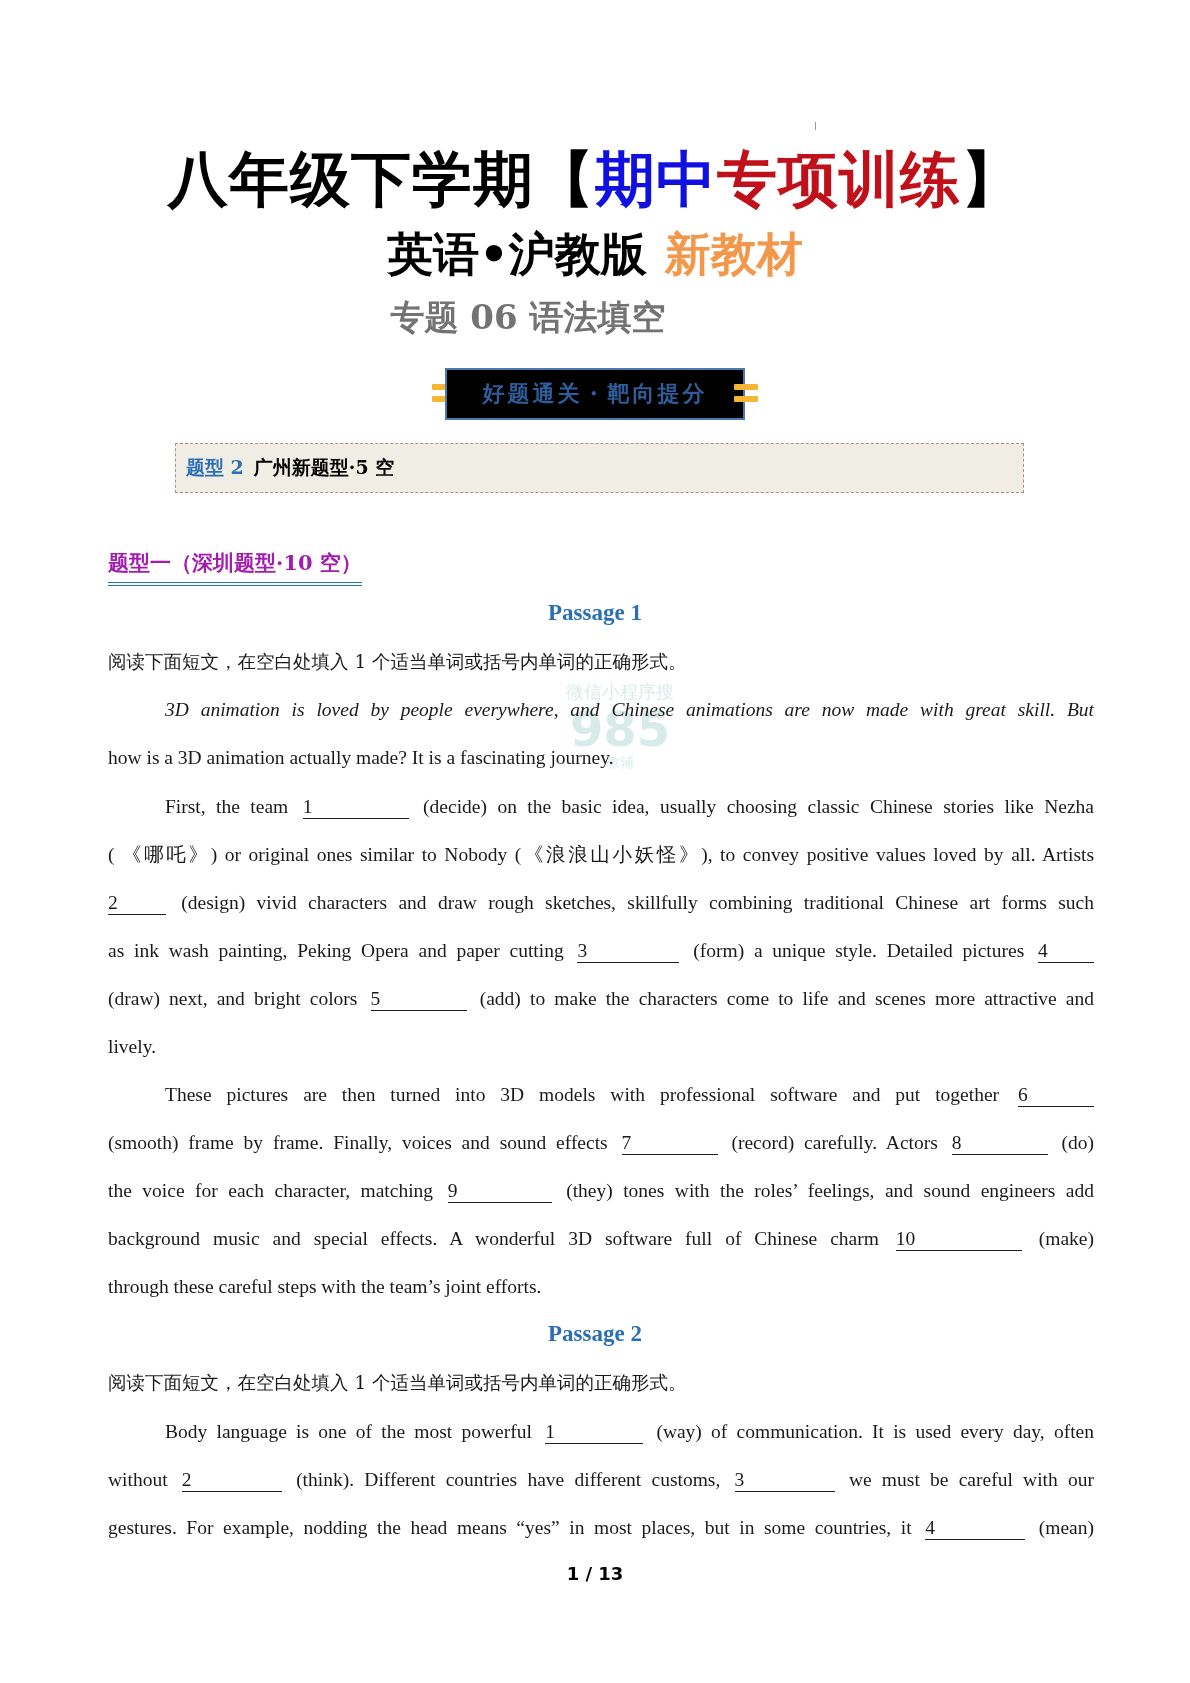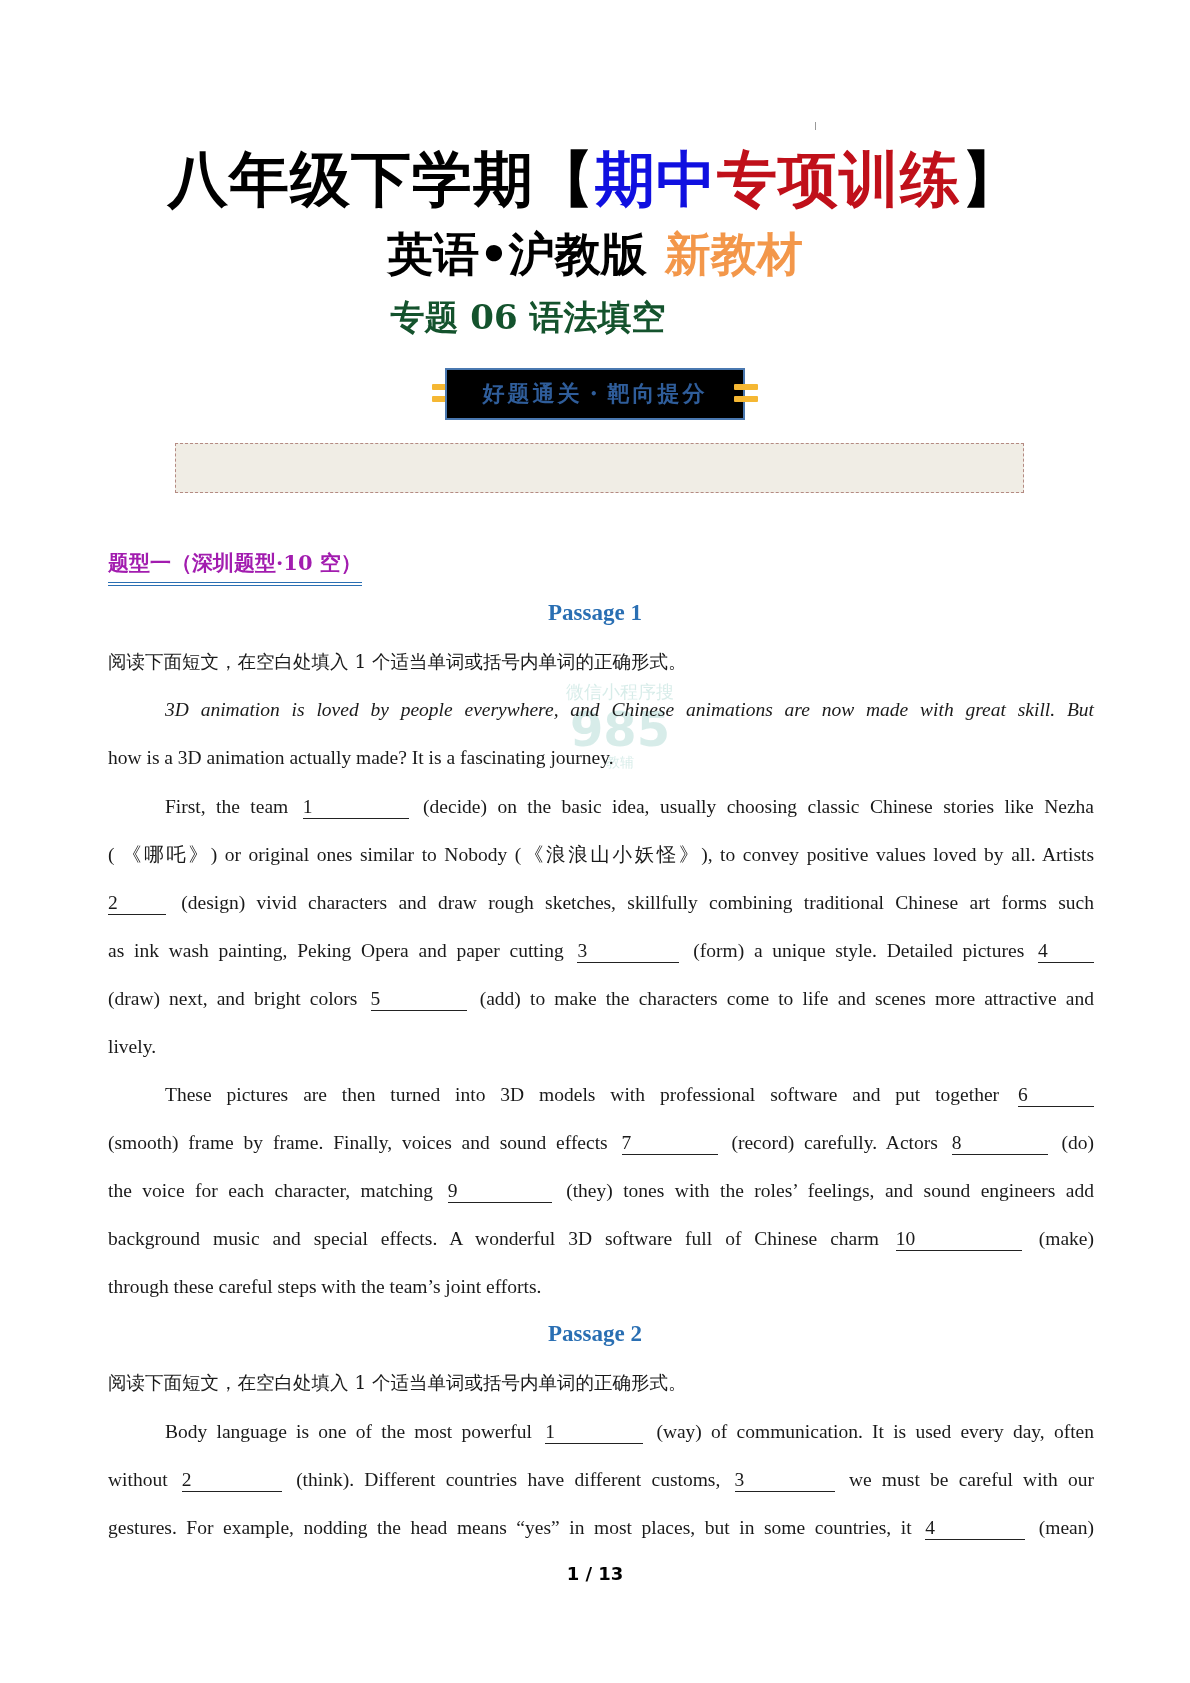--- a/index.html
+++ b/index.html
@@ -3,21 +3,21 @@
 <meta charset="utf-8">
 <style>
   html, body { margin:0; padding:0; background:#ffffff; }
   body { width:1190px; height:1683px; position:relative; overflow:hidden; font-family:"Liberation Serif", "DejaVu Serif", serif; color:#1a1a1a; }
   .abs { position:absolute; }
   .title1 { left:0; width:1190px; top:143px; text-align:center; font-family:"DejaVu Sans", sans-serif; font-weight:900; font-size:60px; letter-spacing:1px; line-height:72px; color:#000; }
   .title1 .blue { color:#1010e0; }
   .title1 .red { color:#c0101a; }
   .title2 { left:0; width:1190px; top:226px; text-align:center; font-family:"DejaVu Sans", sans-serif; font-weight:900; font-size:46px; line-height:56px; color:#000; }
   .title2 .orange { color:#f3974a; margin-left:18px; }
-  .title3 { left:0; width:1056px; top:296px; text-align:center; font-family:"DejaVu Serif", serif; font-weight:bold; font-size:34px; line-height:42px; color:#14532d; }
+  .title3 { left:0; width:1056px; top:296px; text-align:center; font-family:"DejaVu Serif", serif; font-weight:bold; font-size:34px; line-height:42px; color:#737373; }
   .banner { left:445px; top:368px; width:300px; height:52px; border:2px solid #4a78b0; box-sizing:border-box; display:flex; align-items:center; justify-content:center; font-family:"DejaVu Sans", sans-serif; font-weight:bold; font-size:22px; color:#2f5d9a; letter-spacing:3px; background:#000000; }
   .ornament { top:384px; width:24px; height:20px; }
   .ornament span { display:block; height:6px; background:#f5b733; margin-bottom:6px; border-radius:1px; }
   .ornament.left { left:432px; }
   .ornament.right { left:734px; }
   .typetable { left:175px; top:443px; width:849px; height:50px; border:1.5px dashed #b48a82; background:#f0ede5; box-sizing:border-box; display:flex; }
   .typecell { flex:1; display:flex; align-items:center; padding-left:10px; font-family:"DejaVu Serif", serif; font-size:19px; font-weight:bold; color:#000; }
   .typecell + .typecell { border-left:1.5px dashed #b48a82; }
   .typecell .tag { color:#2a6fb3; margin-right:10px; }
   .sechead { left:108px; top:548px; font-family:"DejaVu Serif", serif; font-weight:bold; font-size:21px; color:#a21caf; padding-bottom:4px; border-bottom:4px double #2a6fb3; line-height:30px; }
@@ -52,20 +52,24 @@
   </div>
 <div class="abs banner">
     <span>好题通关・靶向提分</span>
   </div>
 <div class="abs ornament right">
     <span></span>
     <span></span>
   </div>
 
 <div class="abs typetable">
+  <div class="typecell">
+    <span class="tag">题型 2</span>
+    <span>广州新题型·5 空</span>
+  </div>
 </div>
 
 <div class="abs sechead">题型一（深圳题型·10 空）</div>
 
 <div class="abs passage" style="top:600px;">Passage 1</div>
 
 <div class="abs line instr" style="top:648px;">阅读下面短文，在空白处填入 1 个适当单词或括号内单词的正确形式。</div>
 
 <div class="abs watermark">
   <div style="font-size:18px;">微信小程序搜</div>

